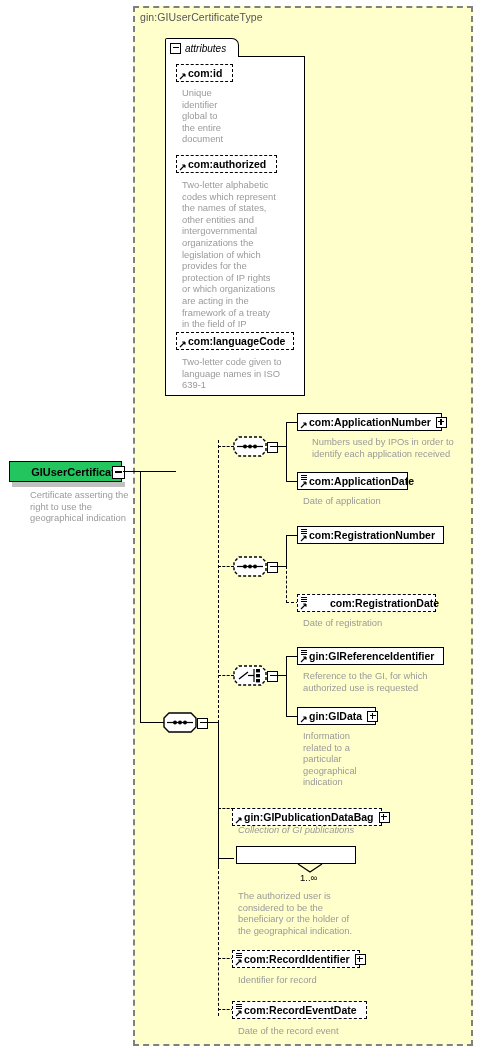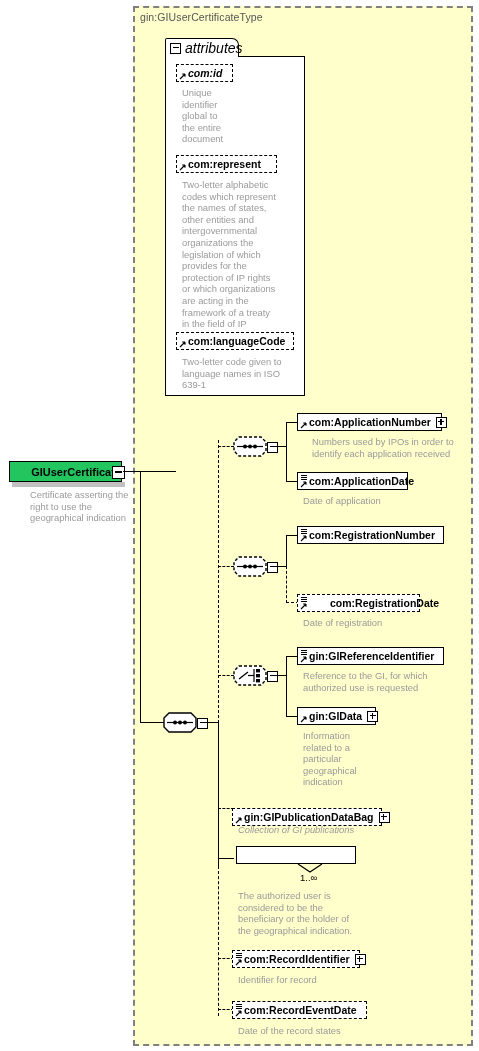--- a/index.html
+++ b/index.html
@@ -22,21 +22,21 @@
   .attr-panel{
     position:absolute;left:165px;top:56px;width:140px;height:340px;
     background:#ffffff;border:1.6px solid #000;box-sizing:border-box;
   }
   .attr-tab{
     position:absolute;left:165px;top:38px;width:74px;height:19px;
     background:#ffffff;border:1.6px solid #000;border-bottom:none;box-sizing:border-box;
     border-top-left-radius:2px;border-top-right-radius:7px;
     display:flex;align-items:center;gap:4px;padding-left:4px;
   }
-  .attr-tab .lbl{font-size:14px;font-style:italic;color:#000;}
+  .attr-tab .lbl{font-size:10px;font-style:italic;color:#000;}
   .minus-box{
     width:9px;height:9px;border:1.2px solid #000;background:#fff;
     display:inline-block;position:relative;flex:0 0 auto;
   }
   .minus-box::before{
     content:"";position:absolute;left:1.5px;top:3.5px;width:6px;height:1.2px;background:#000;
   }
   .plus-box{
     width:9px;height:9px;border:1.2px solid #000;background:#fff;
     display:inline-block;position:relative;flex:0 0 auto;
@@ -127,37 +127,37 @@
 geographical indication</div>
 
   <div class="ln lnh" style="left:123px;top:471px;width:53px;"></div>
 
   <div class="attr-panel"></div>
   <div class="attr-tab">
     <span class="minus-box"></span>
     <span class="lbl">attributes</span>
   </div>
 
-  <div class="node dashed" style="left:176px;top:64px;width:57px;font-style:italic;">
+  <div class="node dashed" style="left:176px;top:64px;width:57px;">
     <svg class="arrow" viewBox="0 0 7 7">
       <path d="M1 6 L6 1 M6 1 L3.2 1 M6 1 L6 3.8" stroke="#000" stroke-width="1.1" fill="none"></path>
     </svg>
     <span class="nm">com:id</span>
   </div>
   <div class="doc" style="left:182px;top:87px;width:100px;">Unique
 identifier
 global to
 the entire
 document</div>
 
   <div class="node dashed" style="left:176px;top:155px;width:101px;">
     <svg class="arrow" viewBox="0 0 7 7">
       <path d="M1 6 L6 1 M6 1 L3.2 1 M6 1 L6 3.8" stroke="#000" stroke-width="1.1" fill="none"></path>
     </svg>
-    <span class="nm">com:represent</span>
+    <span class="nm">com:authorized</span>
   </div>
   <div class="doc" style="left:182px;top:179px;width:112px;">Two-letter alphabetic
 codes which represent
 the names of states,
 other entities and
 intergovernmental
 organizations the
 legislation of which
 provides for the
 protection of IP rights
@@ -261,21 +261,21 @@
         <i></i>
         <i></i>
         <i></i>
       </span>
     <svg class="arrow" viewBox="0 0 7 7">
       <path d="M1 6 L6 1 M6 1 L3.2 1 M6 1 L6 3.8" stroke="#000" stroke-width="1.1" fill="none"></path>
     </svg>
     <span class="nm">com:RegistrationNumber</span>
   </div>
 
-  <div class="node dashed" style="left:297px;top:594px;width:123px;padding-left:32px;">
+  <div class="node dashed" style="left:297px;top:594px;width:139px;padding-left:32px;">
     <span class="lines">
         <i></i>
         <i></i>
         <i></i>
       </span>
     <svg class="arrow" viewBox="0 0 7 7">
       <path d="M1 6 L6 1 M6 1 L3.2 1 M6 1 L6 3.8" stroke="#000" stroke-width="1.1" fill="none"></path>
     </svg>
     <span class="nm">com:RegistrationDate</span>
   </div>
@@ -368,15 +368,15 @@
     <span class="lines">
         <i></i>
         <i></i>
         <i></i>
       </span>
     <svg class="arrow" viewBox="0 0 7 7">
       <path d="M1 6 L6 1 M6 1 L3.2 1 M6 1 L6 3.8" stroke="#000" stroke-width="1.1" fill="none"></path>
     </svg>
     <span class="nm">com:RecordEventDate</span>
   </div>
-  <div class="doc" style="left:238px;top:1025px;width:180px;">Date of the record states</div>
+  <div class="doc" style="left:238px;top:1025px;width:180px;">Date of the record event</div>
 
 </div>
 
 </body></html>

